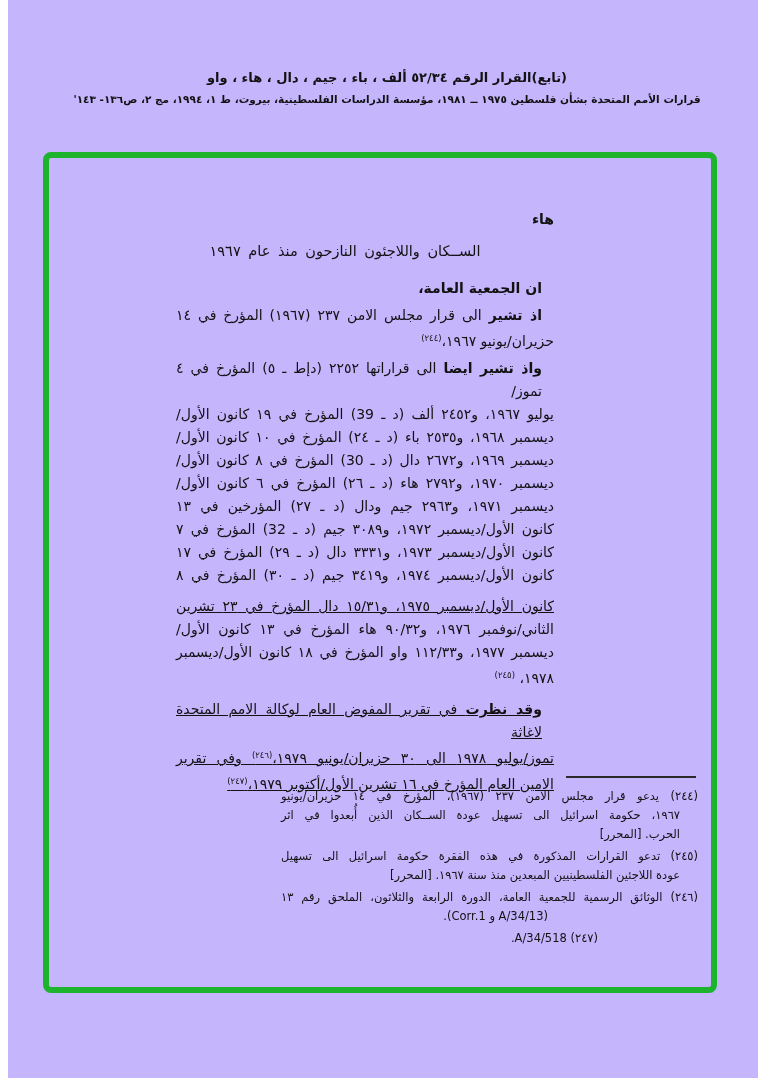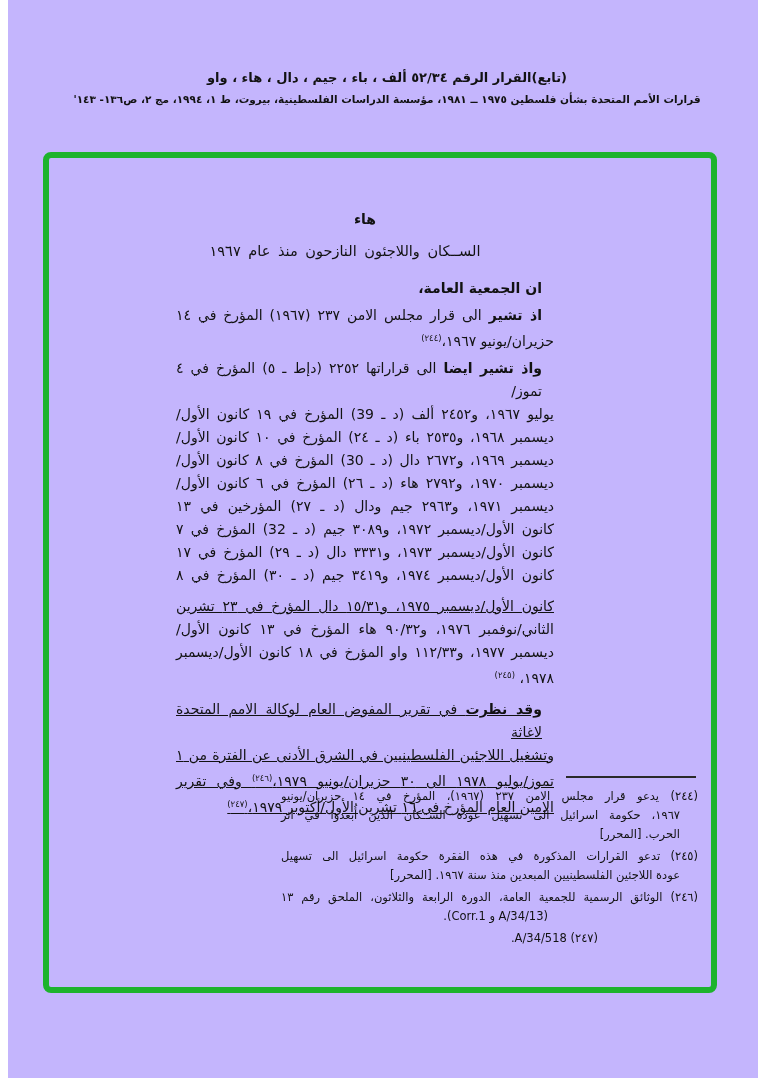--- a/index.html
+++ b/index.html
@@ -10,21 +10,21 @@
   
   .hdr{position:absolute;top:70px;left:35px;width:688px;text-align:center;}
   .hdr1{font-size:13px;font-weight:bold;}
   .hdr2{font-size:10.5px;font-weight:bold;margin-top:8px;}
   
   .frame{
     position:absolute;left:35px;top:152px;width:674px;height:841px;
     border:6px solid #1db32d;border-radius:8px;box-sizing:border-box;background:transparent;
   }
   
-  .heh{position:absolute;top:211px;left:168px;width:378px;text-align:center;font-size:14px;font-weight:bold;}
+  .heh{position:absolute;top:211px;left:168px;width:378px;text-align:right;font-size:14px;font-weight:bold;}
   .ttl{position:absolute;top:243px;left:148px;width:378px;text-align:center;font-size:14.5px;font-weight:normal;word-spacing:3px;}
   
   .body{position:absolute;top:277px;left:168px;width:378px;font-size:14px;line-height:23px;}
   .ln{text-align:justify;text-align-last:justify;}
   .lnr{text-align:right;text-align-last:start;}
   .ind{padding-right:12px;}
   .lead{font-weight:bold;}
   .sup{font-size:8.5px;vertical-align:5px;letter-spacing:0;}
   .salut{font-weight:bold;}
   .gap4{margin-top:4px;}
@@ -75,21 +75,20 @@
       <div class="ln">كانون الأول/ديسمبر ١٩٧٣، و٣٣٣١ دال (د ـ ٢٩) المؤرخ في ١٧</div>
       <div class="ln">كانون الأول/ديسمبر ١٩٧٤، و٣٤١٩ جيم (د ـ ٣٠) المؤرخ في ٨</div>
       <div class="ln gap8">كانون الأول/ديسمبر ١٩٧٥، و١٥/٣١ دال المؤرخ في ٢٣ تشرين</div>
       <div class="ln">الثاني/نوفمبر ١٩٧٦، و٩٠/٣٢ هاء المؤرخ في ١٣ كانون الأول/</div>
       <div class="ln">ديسمبر ١٩٧٧، و١١٢/٣٣ واو المؤرخ في ١٨ كانون الأول/ديسمبر</div>
       <div class="lnr"><span>١٩٧٨، </span><span class="sup">(٢٤٥)</span></div>
     </div>
 
     <div class="gap8">
       <div class="ln ind"><span class="lead">وقد نظرت</span><span> في تقرير المفوض العام لوكالة الامم المتحدة لاغاثة</span></div>
-      <div class="ln">وتشغيل اللاجئين الفلسطينيين في الشرق الأدنى عن الفترة من ١</div>
       <div class="ln"><span>تموز/يوليو ١٩٧٨ الى ٣٠ حزيران/يونيو ١٩٧٩،</span><span class="sup">(٢٤٦)</span><span> وفي تقرير</span></div>
       <div class="lnr"><span>الامين العام المؤرخ في ١٦ تشرين الأول/أكتوبر ١٩٧٩،</span><span class="sup">(٢٤٧)</span></div>
     </div>
 
   </div>
 
   <div class="fnsep"></div>
 
   <div class="fns">
 

